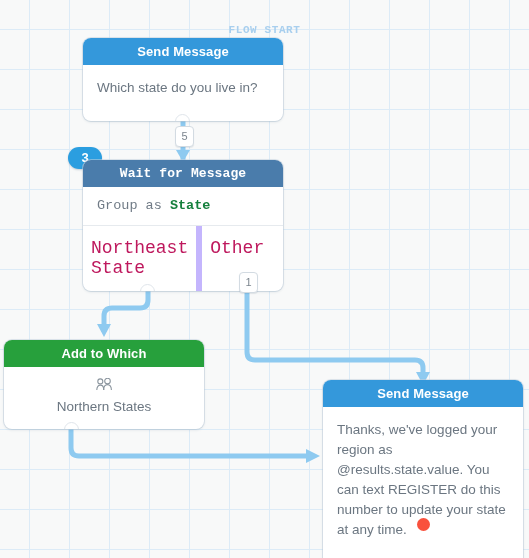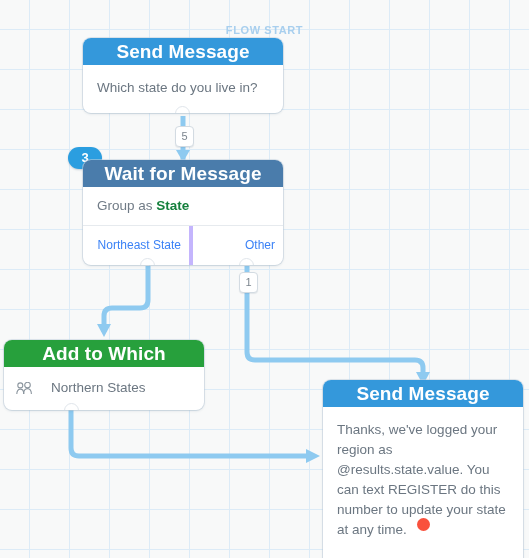--- a/index.html
+++ b/index.html
@@ -33,71 +33,72 @@
   
   .flow-start {
     position: absolute;
     left: 0; right: 0;
     top: 24px;
     text-align: center;
     font-size: 11px;
     font-weight: bold;
     letter-spacing: 0.6px;
     color: #a8cfee;
+    font-family: Liberation Mono, monospace;
   }
 
   
   .node {
     position: absolute;
     border-radius: 8px;
     background: #ffffff;
     box-shadow: 0 1px 3px rgba(25,60,90,0.13), 0 0 0 1px rgba(200,214,226,0.55);
     overflow: hidden;
   }
   .node-header {
     height: 27px;
     line-height: 27px;
     text-align: center;
     color: #ffffff;
-    font-size: 19px;
+    font-size: 13px;
     font-weight: bold;
     letter-spacing: 0.1px;
   }
   .hdr-blue  { background: #3498db; }
   .hdr-steel { background: #4a7cab; }
   .hdr-green { background: #27a03c; }
 
   .node-body {
-    padding: 13px 14px 15px 14px;
+    padding: 13px 14px 23px 14px;
     font-size: 13.5px;
     color: #6b7681;
     line-height: 20px;
   }
   .node-body.tight { padding: 11px 12px 12px 12px; }
 
   
   .saveas {
     padding: 11px 14px 12px 14px;
     font-size: 13.5px;
     color: #707b86;
   }
   .saveas b { color: #15803d; font-weight: bold; }
   .cat-row {
     display: flex;
     border-top: 1px solid #e6eaee;
   }
   .cat-cell {
     flex: 1 1 auto;
-    text-align: right;
-    font-size: 12px;
-    color: #3b82f6;
+    text-align: left;
+    font-size: 18px;
+    color: #be185d;
     padding: 12px 8px 13px 8px;
     position: relative;
   }
-  .cat-cell + .cat-cell { border-left: 4px solid #c4b5fd; }
+  .cat-cell + .cat-cell { border-left: 6px solid #c4b5fd; }
   .cat-cell.narrow { flex: 0 0 74px; }
 
   
   .exit-notch {
     position: absolute;
     width: 15px; height: 15px;
     border-radius: 50%;
     background: #ffffff;
     border: 1px solid #dfe5ea;
     box-sizing: border-box;
@@ -130,21 +131,22 @@
     color: #7c858e;
     font-size: 11px;
     text-align: center;
     box-shadow: 0 1px 1px rgba(40,70,100,0.10);
   }
 
   
   .group-line {
     display: flex;
     align-items: center;
-    gap: 18px;
+    gap: 6px;
+    flex-direction: column;
   }
   .users-icon { flex: 0 0 auto; display: block; }
 
   
   .red-dot {
     position: absolute;
     width: 13px; height: 13px;
     border-radius: 50%;
     background: #f9513d;
   }
@@ -187,21 +189,21 @@
   <div class="node" style="left:83px; top:38px; width:200px;">
     <div class="node-header hdr-blue">Send Message</div>
     <div class="node-body">Which state do you live in?</div>
     <div class="exit-notch" style="left:92px; bottom:-8px;"></div>
   </div>
 
   <div class="wire-pill" style="left:175px; top:126px;">5</div>
 
   <div class="count-badge" style="left:68px; top:147px;">3</div>
 
-  <div class="node" style="left:83px; top:160px; width:200px;">
+  <div class="node" style="left:83px; top:160px; width:200px;font-family:Liberation Mono, monospace;">
     <div class="node-header hdr-steel">Wait for Message</div>
     <div class="saveas">
       <span>Group as</span>
       <b>State</b>
     </div>
     <div class="cat-row">
       <div class="cat-cell">Northeast State</div>
       <div class="cat-cell narrow">Other</div>
     </div>
     <div class="exit-notch" style="left:57px; bottom:-8px;"></div>

